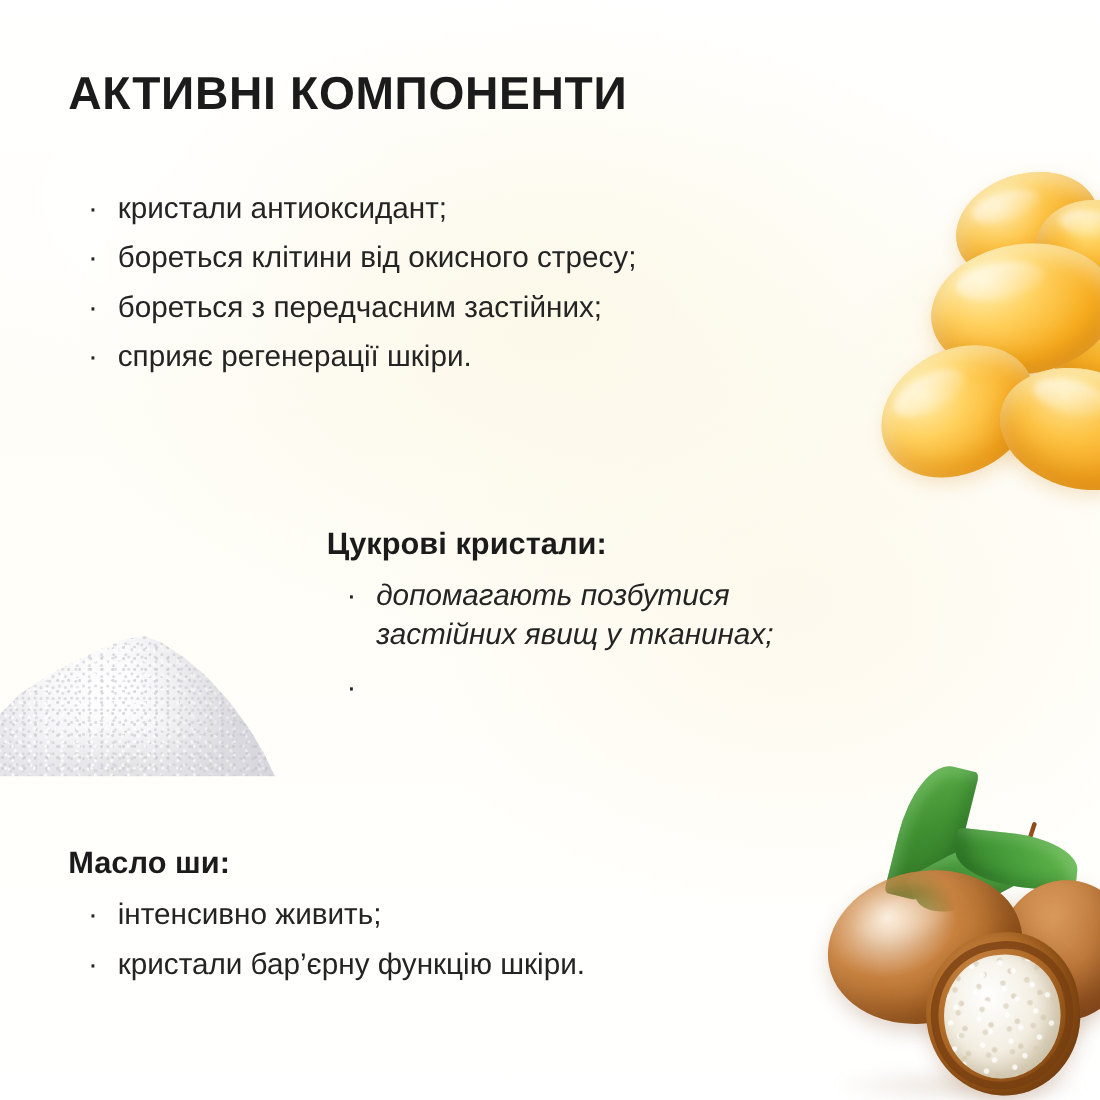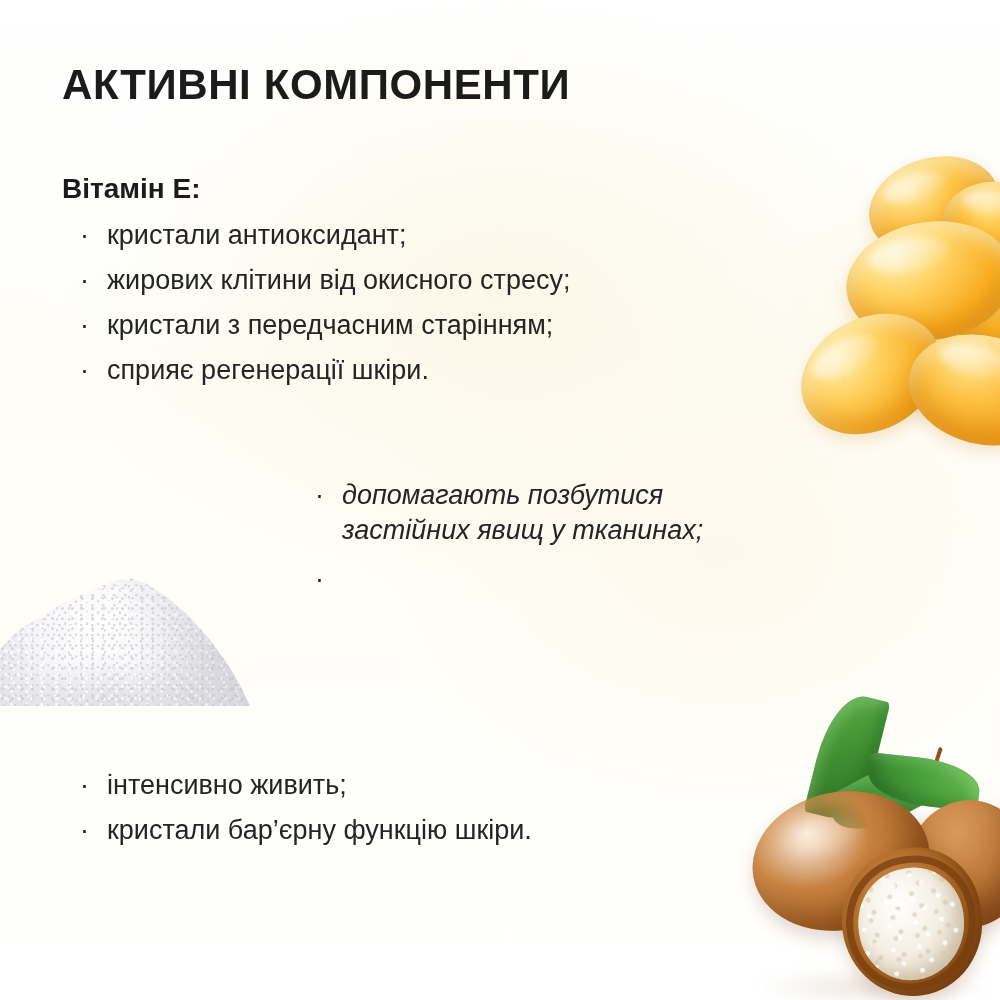--- a/index.html
+++ b/index.html
@@ -296,54 +296,55 @@
     <div class="nut" id="nut-main"></div>
     <div id="nut-crack">
       <div class="kernel"></div>
       <div class="rim"></div>
     </div>
   </div>
 
   <div class="title">АКТИВНІ КОМПОНЕНТИ</div>
 
   <div class="section" id="sec-vitamin-e">
-    <div class="sec-head">Вітамін Е:</div>
     <ul class="bullets">
       <li class="bullet">
         <span class="dot">·</span>
         <span class="btxt">кристали антиоксидант;</span>
       </li>
       <li class="bullet">
         <span class="dot">·</span>
-        <span class="btxt">жирових клітини від окисного стресу;</span>
-      </li>
-      <li class="bullet">
-        <span class="dot">·</span>
-        <span class="btxt">кристали з передчасним старінням;</span>
+        <span class="btxt">бореться клітини від окисного стресу;</span>
+      </li>
+      <li class="bullet">
+        <span class="dot">·</span>
+        <span class="btxt">бореться з передчасним застійних;</span>
       </li>
       <li class="bullet">
         <span class="dot">·</span>
         <span class="btxt">сприяє регенерації шкіри.</span>
       </li>
     </ul>
   </div>
 
   <div class="section" id="sec-sugar">
+    <div class="sec-head">Цукрові кристали:</div>
     <ul class="bullets">
       <li class="bullet">
         <span class="dot">·</span>
         <span class="btxt">допомагають позбутися застійних явищ у тканинах;</span>
       </li>
       <li class="bullet">
         <span class="dot">·</span>
       </li>
     </ul>
   </div>
 
   <div class="section" id="sec-shea">
+    <div class="sec-head">Масло ши:</div>
     <ul class="bullets">
       <li class="bullet">
         <span class="dot">·</span>
         <span class="btxt">інтенсивно живить;</span>
       </li>
       <li class="bullet">
         <span class="dot">·</span>
         <span class="btxt">кристали бар’єрну функцію шкіри.</span>
       </li>
     </ul>

